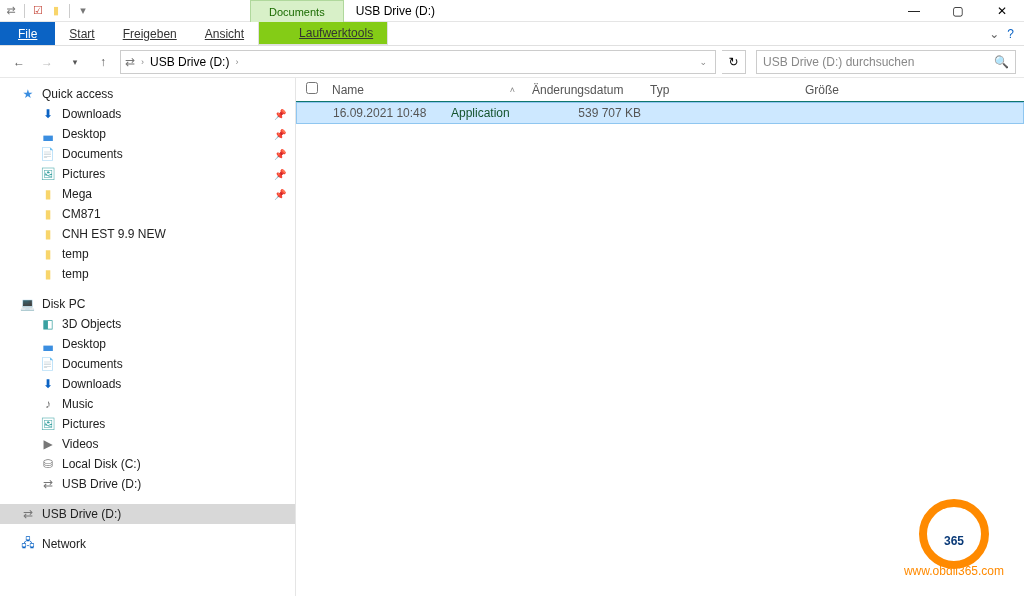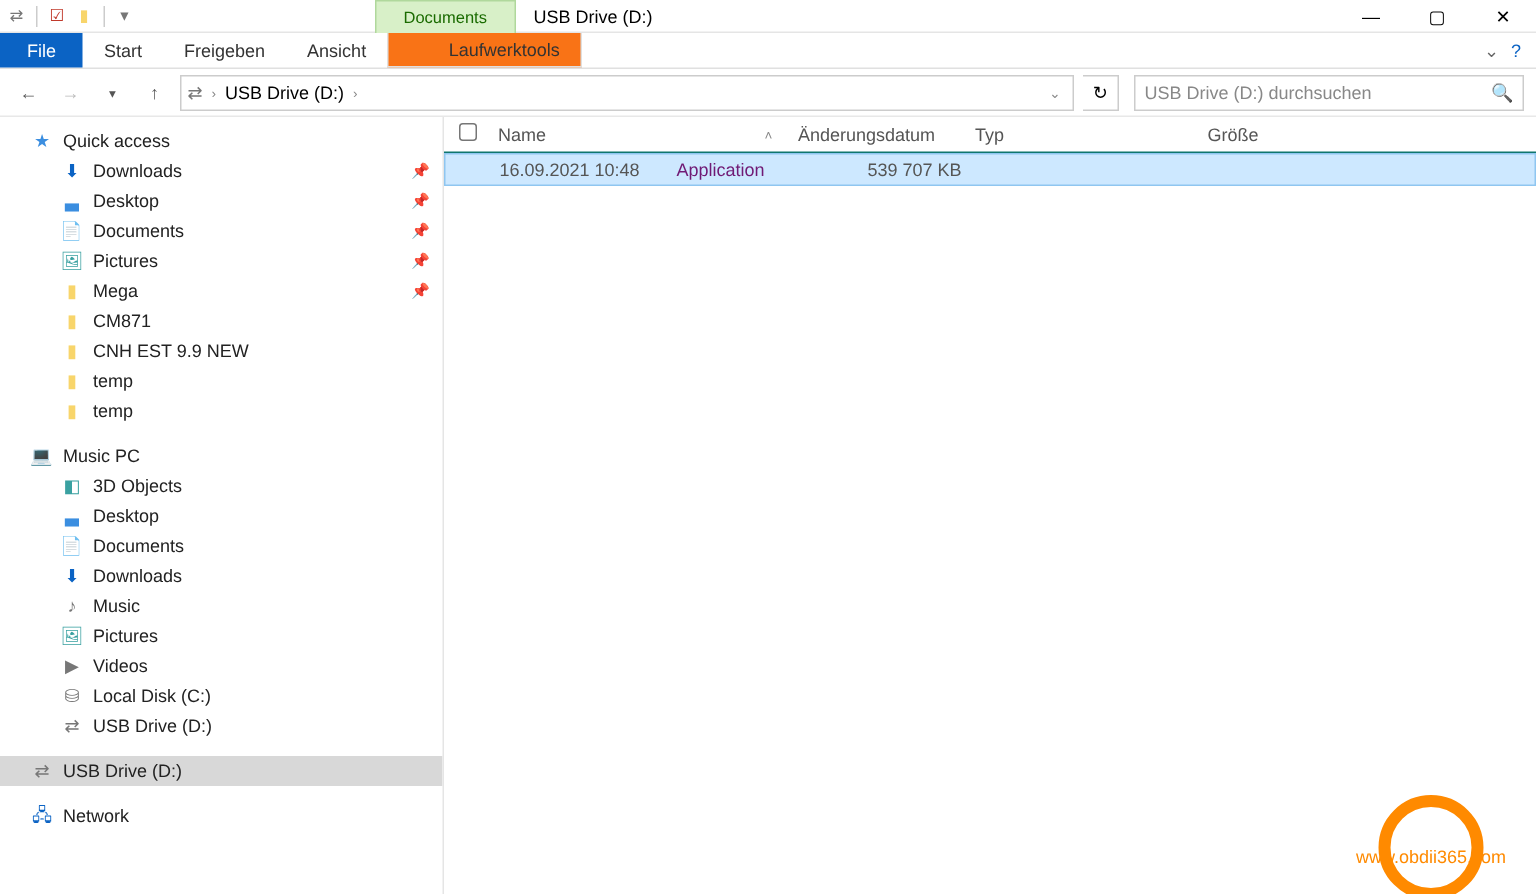--- a/index.html
+++ b/index.html
@@ -11,23 +11,23 @@
 .tb-icon { width:14px; height:14px; display:inline-flex; align-items:center; justify-content:center; font-size:11px; }
 .tb-sep { width:1px; height:14px; background:#ccc; margin:0 2px; }
 .tb-ribbon-tab { background:#d8f0c8; color:#1a6b00; display:flex; align-items:center; padding:0 18px; border:1px solid #b0d89c; border-bottom:none; margin-left:156px; height:22px; font-size:11px;}
 .tb-title { display:flex; align-items:center; padding:0 12px; color:#000; }
 .tb-spacer { flex:1; }
 .tb-ctrl { display:flex; }
 .tb-btn { width:44px; display:flex; align-items:center; justify-content:center; color:#000;}
 
 
 .ribbonrow { height:24px; display:flex; align-items:stretch; background:#fff; border-bottom:1px solid #e0e0e0;}
-.rt { padding:0 14px; display:flex; align-items:center; color:#333; cursor:default;}
+.rt { padding:0 14px; display:flex; align-items:center; color:#333; cursor:default;text-decoration:underline;}
 .rt.file { background:#0b63c4; color:#fff; padding:0 18px; }
-.rt.tools { background:#f97316; color:#333; border:1px solid #e0e0e0; border-top:none;padding-left:40px;}
+.rt.tools { background:#84cc16; color:#333; border:1px solid #e0e0e0; border-top:none;padding-left:40px;}
 .rrow-spacer { flex:1; }
 .rrow-right { display:flex; align-items:center; padding:0 10px; color:#666; gap:8px;}
 
 
 .navrow { height:32px; display:flex; align-items:center; padding:0 8px; gap:6px; background:#fff; border-bottom:1px solid #e8e8e8;}
 .nav-btn { width:22px; height:22px; display:flex; align-items:center; justify-content:center; color:#555; border-radius:2px;}
 .nav-btn.disabled { color:#bbb; }
 .addr { flex:1; height:24px; border:1px solid #ccc; background:#fff; display:flex; align-items:center; padding:0 4px; gap:6px;}
 .addr .crumb { color:#000; }
 .addr .chev { color:#888; font-size:9px; }
@@ -58,21 +58,21 @@
 .c-date { width:118px; }
 .c-type { width:102px; }
 .c-size { width:104px; text-align:right;}
 .rows { flex:1; }
 .row { display:flex; align-items:center; height:22px; padding-left:10px; color:#333;}
 .row.sel { background:#cde8ff; border:1px solid #8fc6f0; }
 .row .ck { width:18px; }
 .row .ic { width:16px; height:16px; background:#b01818; margin-right:4px;}
 .row .r-name { width:196px; display:flex; align-items:center; gap:4px;}
 .row .r-date { width:118px; padding:0 8px; color:#555;}
-.row .r-type { width:102px; padding:0 8px; color:#701a75;}
+.row .r-type { width:102px; padding:0 8px; color:#14532d;}
 .row .r-size { width:104px; padding:0 8px; text-align:right; color:#555;}
 
 
 .wm { position:absolute; right:20px; bottom:18px; text-align:center; }
 .wm-ball { width:70px; height:70px; border:8px solid #ff8a00; border-radius:50%; margin:0 auto; position:relative; }
 .wm-365 { font-size:26px; font-weight:bold; color:#0a3a78; position:relative; top:-48px;}
 .wm-url { color:#ff8a00; font-size:12px; font-weight:normal; margin-top:-36px;}
 
 
 .ic-blue { color:#3b8ee0; }
@@ -183,21 +183,21 @@
           <span>temp</span>
         </div>
         <div class="sb-item child">
           <span class="ic ic-folder">▮</span>
           <span>temp</span>
         </div>
       </div>
     <div class="sb-gap"></div>
     <div class="sb-item">
       <span class="ic ic-gray">💻</span>
-      <span>Music PC</span>
+      <span>Disk PC</span>
     </div>
     <div id="pc-list">
         <div class="sb-item child">
           <span class="ic ic-teal">◧</span>
           <span>3D Objects</span>
         </div>
         <div class="sb-item child">
           <span class="ic ic-blue">▃</span>
           <span>Desktop</span>
         </div>
@@ -259,14 +259,15 @@
           <span class="r-date">16.09.2021 10:48</span>
           <span class="r-type">Application</span>
           <span class="r-size">539 707 KB</span>
         </div>
       </div>
   </div>
 </div>
 
 <div class="wm">
   <div class="wm-ball"></div>
+  <div class="wm-365"><span>365</span></div>
   <div class="wm-url">www.obdii365.com</div>
 </div>
 
 </body></html>

